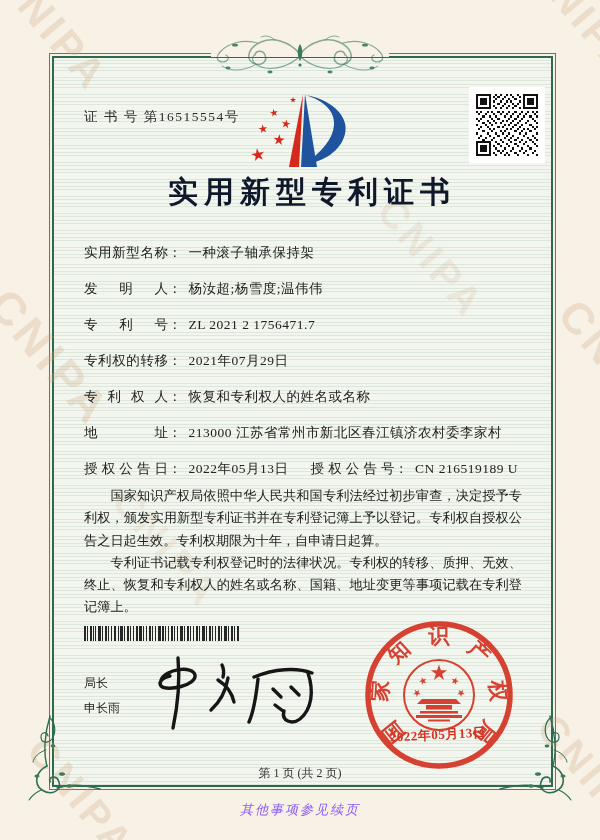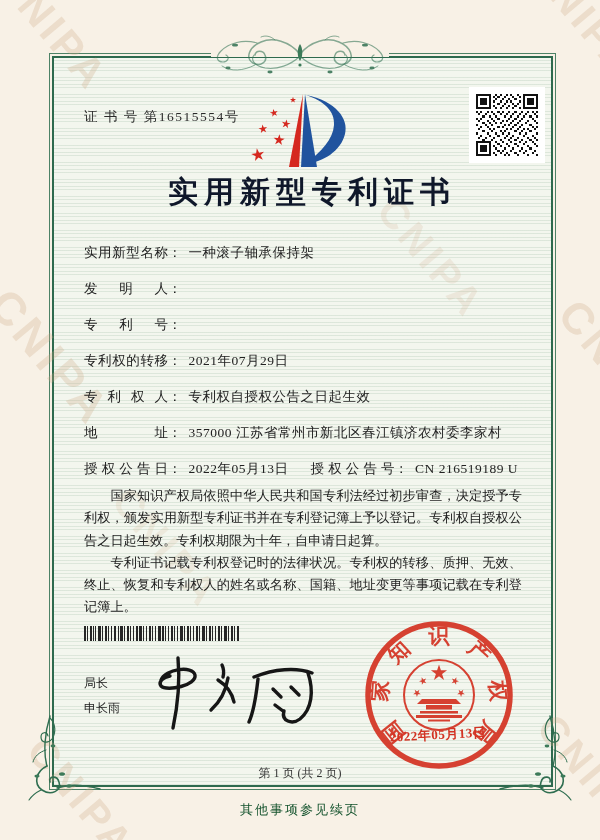--- a/index.html
+++ b/index.html
@@ -55,21 +55,21 @@
   .signature { position:absolute; left:148px; top:648px; }
 
   .seal { position:absolute; left:360px; top:616px; mix-blend-mode:multiply; }
   .seal-date { position:absolute; left:362px; top:726px; width:152px; text-align:center;
                color:#d33323; font-weight:bold; font-size:13px; letter-spacing:0.5px;
                transform:rotate(-3deg); z-index:5; }
 
   .page-info { position:absolute; top:765px; left:0; width:100%; text-align:center;
                font-size:12px; color:#333; }
   .footer-note { position:absolute; top:801px; left:0; width:100%; text-align:center;
-                 font-size:13px; color:#14532d; letter-spacing:2px; }
+                 font-size:13px; color:#8b5cf6; letter-spacing:2px;font-style:italic; }
 </style>
 </head>
 <body>
 
 <div class="page">
 
   <div class="frame">
     <div class="frame-inner"></div>
   </div>
 
@@ -175,39 +175,41 @@
 
     <div class="fields">
       <div class="field-row">
         <span class="field-label">实用新型名称</span>
           <span class="colon">：</span>
         <span class="field-value">一种滚子轴承保持架</span>
       </div>
       <div class="field-row">
         <span class="field-label">发明人</span>
           <span class="colon">：</span>
+        <span class="field-value">杨汝超;杨雪度;温伟伟</span>
       </div>
       <div class="field-row">
         <span class="field-label">专利号</span>
           <span class="colon">：</span>
+        <span class="field-value">ZL 2021 2 1756471.7</span>
       </div>
       <div class="field-row">
         <span class="field-label">专利权的转移</span>
           <span class="colon">：</span>
         <span class="field-value">2021年07月29日</span>
       </div>
       <div class="field-row">
         <span class="field-label">专利权人</span>
           <span class="colon">：</span>
-        <span class="field-value">专利权自授权公告之日起生效</span>
+        <span class="field-value">恢复和专利权人的姓名或名称</span>
       </div>
       <div class="field-row">
         <span class="field-label">地址</span>
           <span class="colon">：</span>
-        <span class="field-value">357000 江苏省常州市新北区春江镇济农村委李家村</span>
+        <span class="field-value">213000 江苏省常州市新北区春江镇济农村委李家村</span>
       </div>
       <div class="field-row">
         <span class="field-label">授权公告日</span>
           <span class="colon">：</span>
         <span class="field-value">2022年05月13日</span>
         <span class="pair2">
           <span class="field-label">授权公告号</span>
             <span class="colon">：</span>
           <span class="field-value">CN 216519189 U</span>
         </span>

